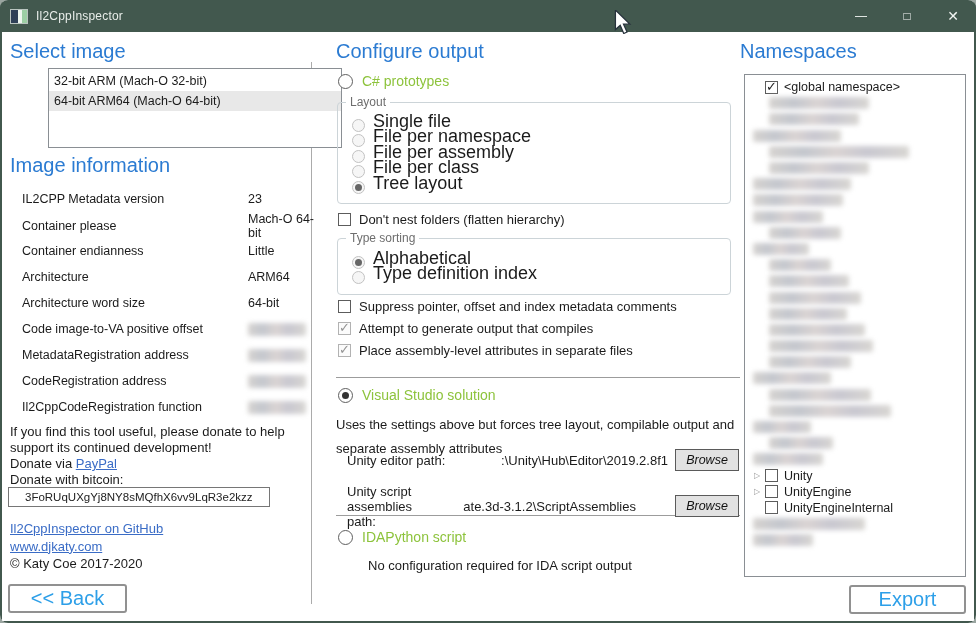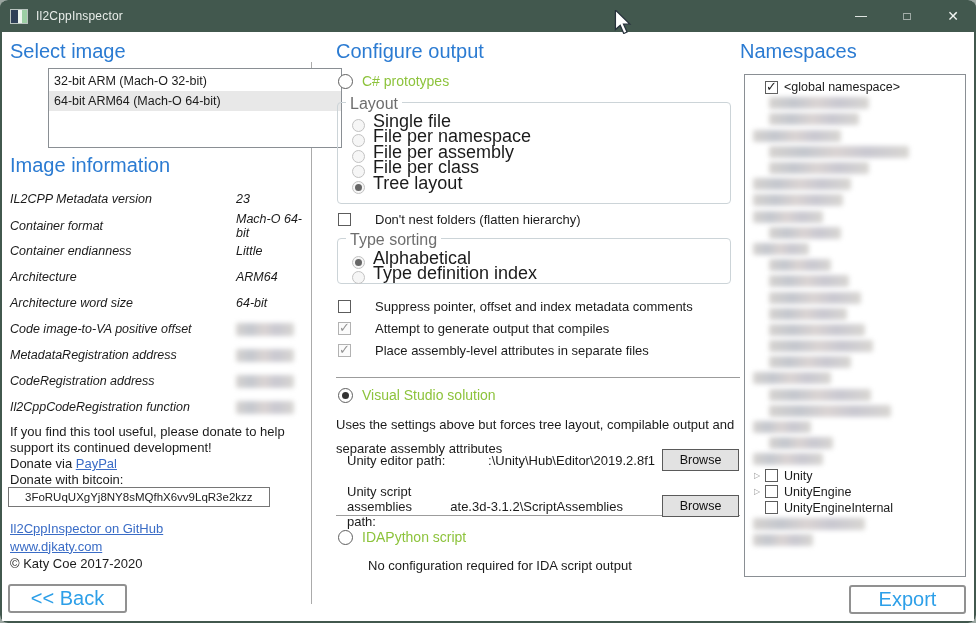--- a/index.html
+++ b/index.html
@@ -19,21 +19,21 @@
   .cursor{position:absolute;left:612px;top:10px;z-index:70;pointer-events:none;}
   
   .h-blue{position:absolute;font-size:20px;font-weight:400;color:#2b7bd2;}
   
   .vsep{position:absolute;left:311px;top:62px;width:1px;height:542px;background:#ababab;}
   .hsep{position:absolute;left:336px;width:404px;height:1px;background:#9c9c9c;}
   
   .listbox{position:absolute;left:8px;top:68px;width:294px;height:80px;border:1px solid #8a8f94;background:#fff;padding-top:2px;box-sizing:border-box;margin-left:40px;}
   .list-item{height:20px;line-height:20px;font-size:12.5px;padding-left:5px;}
   .list-item.selected{background:#e8e8e8;}
-  .info-table{position:absolute;left:10px;top:186px;width:292px;font-size:12.5px;font-style:italic;}
+  .info-table{position:absolute;left:22px;top:186px;width:292px;font-size:12.5px;}
   .info-row{display:grid;grid-template-columns:226px 1fr;align-items:center;height:26px;}
   .blur-bar{height:12px;border-radius:2px;filter:blur(2.5px);
     background:linear-gradient(90deg,#d6d3d0,#c4c7ce 25%,#dad4d3 48%,#c9c8d1 70%,#d8d6d2 100%);}
   .info-row .blur-bar{width:58px;height:13px;}
   .donate{position:absolute;left:10px;top:424px;width:300px;font-size:13px;line-height:16px;}
   .link{color:#3a6cc6;text-decoration:underline;cursor:pointer;}
   .btc-input{position:absolute;left:8px;top:487px;width:228px;height:16px;border:1px solid #767676;font-family:"Liberation Sans","DejaVu Sans",sans-serif;font-size:11.5px;padding:1px 16px;color:#222;}
   .links-block{position:absolute;left:10px;top:520px;font-size:13px;line-height:17.5px;}
   .big-btn{position:absolute;background:#fff;border:2px solid #919191;border-radius:3px;
     color:#2d9fe8;font-size:20px;display:flex;align-items:center;justify-content:center;box-sizing:border-box;cursor:pointer;}
@@ -47,27 +47,27 @@
   .radio.big{width:15px;height:15px;border-color:#5f5f5f;}
   .radio.big.on::after{inset:3px;background:#333;}
   .cb{width:13px;height:13px;border:1px solid #5c5c5c;background:#fff;display:inline-block;position:relative;flex:none;box-sizing:border-box;}
   .cb.on::after{content:'\2713';position:absolute;top:-3px;left:0px;font-size:13px;font-weight:bold;color:#1d1d1d;}
   .cb.dim{border-color:#b2b2b2;background:#fbfbfb;}
   .cb.dim.on::after{color:#939393;}
   
   .green-row{position:absolute;display:flex;align-items:center;gap:9px;}
   .green-label{font-size:14px;color:#8dc33c;}
   .groupbox{position:absolute;left:337px;width:394px;border:1px solid #ccd4d8;border-radius:4px;box-sizing:border-box;}
-  .groupbox .gb-label{position:absolute;top:-8px;left:8px;background:#fff;padding:0 4px;font-size:16px;color:#6e6e6e;}
+  .groupbox .gb-label{position:absolute;top:-8px;left:8px;background:#fff;padding:0 4px;font-size:12px;color:#6e6e6e;}
   .opt-row{display:flex;align-items:flex-end;gap:8px;height:15.6px;margin-left:14px;font-size:18px;}
-  .cb-row{position:absolute;left:338px;display:flex;align-items:center;gap:24px;font-size:13px;height:16px;}
+  .cb-row{position:absolute;left:338px;display:flex;align-items:center;gap:8px;font-size:13px;height:16px;}
   .desc{position:absolute;font-size:13px;line-height:24px;color:#1b1b1b;}
   .path-row{position:absolute;left:347px;width:392px;height:22px;display:flex;align-items:center;font-size:13px;}
   .path-value{margin-left:auto;padding-right:7px;white-space:nowrap;}
-  .browse-btn{width:77px;height:22px;flex:none;background:#e2e2e2;border:1px solid #5a5a5a;font-family:"Liberation Sans","DejaVu Sans",sans-serif;font-size:12.5px;color:#111;cursor:pointer;}
+  .browse-btn{width:64px;height:22px;flex:none;background:#e2e2e2;border:1px solid #5a5a5a;font-family:"Liberation Sans","DejaVu Sans",sans-serif;font-size:12.5px;color:#111;cursor:pointer;font-style:italic;}
   
   .treebox{position:absolute;left:744px;top:74px;width:222px;height:503px;border:1px solid #8a8f94;background:#fff;box-sizing:border-box;padding-top:4px;overflow:hidden;}
   .tree-row{display:flex;align-items:center;height:16.2px;font-size:12.5px;}
   .tree-row .expander{width:16px;text-align:center;font-size:8px;color:#9a9a9a;flex:none;padding-left:4px;}
   .tree-row .cb{margin-right:6px;}
   .tree-row .blur-bar{align-self:center;}
 </style>
 </head>
 <body>
 
@@ -100,21 +100,21 @@
     </div>
 
   <div class="h-blue" style="left:10px;top:154px;">Image information</div>
 
   <div class="info-table" id="info-rows">
       <div class="info-row">
         <div>IL2CPP Metadata version</div>
         <div>23</div>
       </div>
       <div class="info-row">
-        <div>Container format</div>
+        <div>Container please</div>
         <div>Mach-O 64-bit</div>
       </div>
       <div class="info-row">
         <div>Container endianness</div>
         <div>Little</div>
       </div>
       <div class="info-row">
         <div>Architecture</div>
         <div>ARM64</div>
       </div>
@@ -187,21 +187,21 @@
           <span>Tree layout</span>
         </div>
       </div>
   </div>
 
   <div class="cb-row" style="top:211px;">
     <span class="cb"></span>
     <span>Don't nest folders (flatten hierarchy)</span>
   </div>
 
-  <div class="groupbox" style="top:238px;height:46px;padding-top:14px;">
+  <div class="groupbox" style="top:238px;height:57px;padding-top:14px;">
     <span class="gb-label">Type sorting</span>
     <div id="sort-options">
         <div class="opt-row">
           <span class="radio dim on"></span>
           <span>Alphabetical</span>
         </div>
         <div class="opt-row">
           <span class="radio dim"></span>
           <span>Type definition index</span>
         </div>

